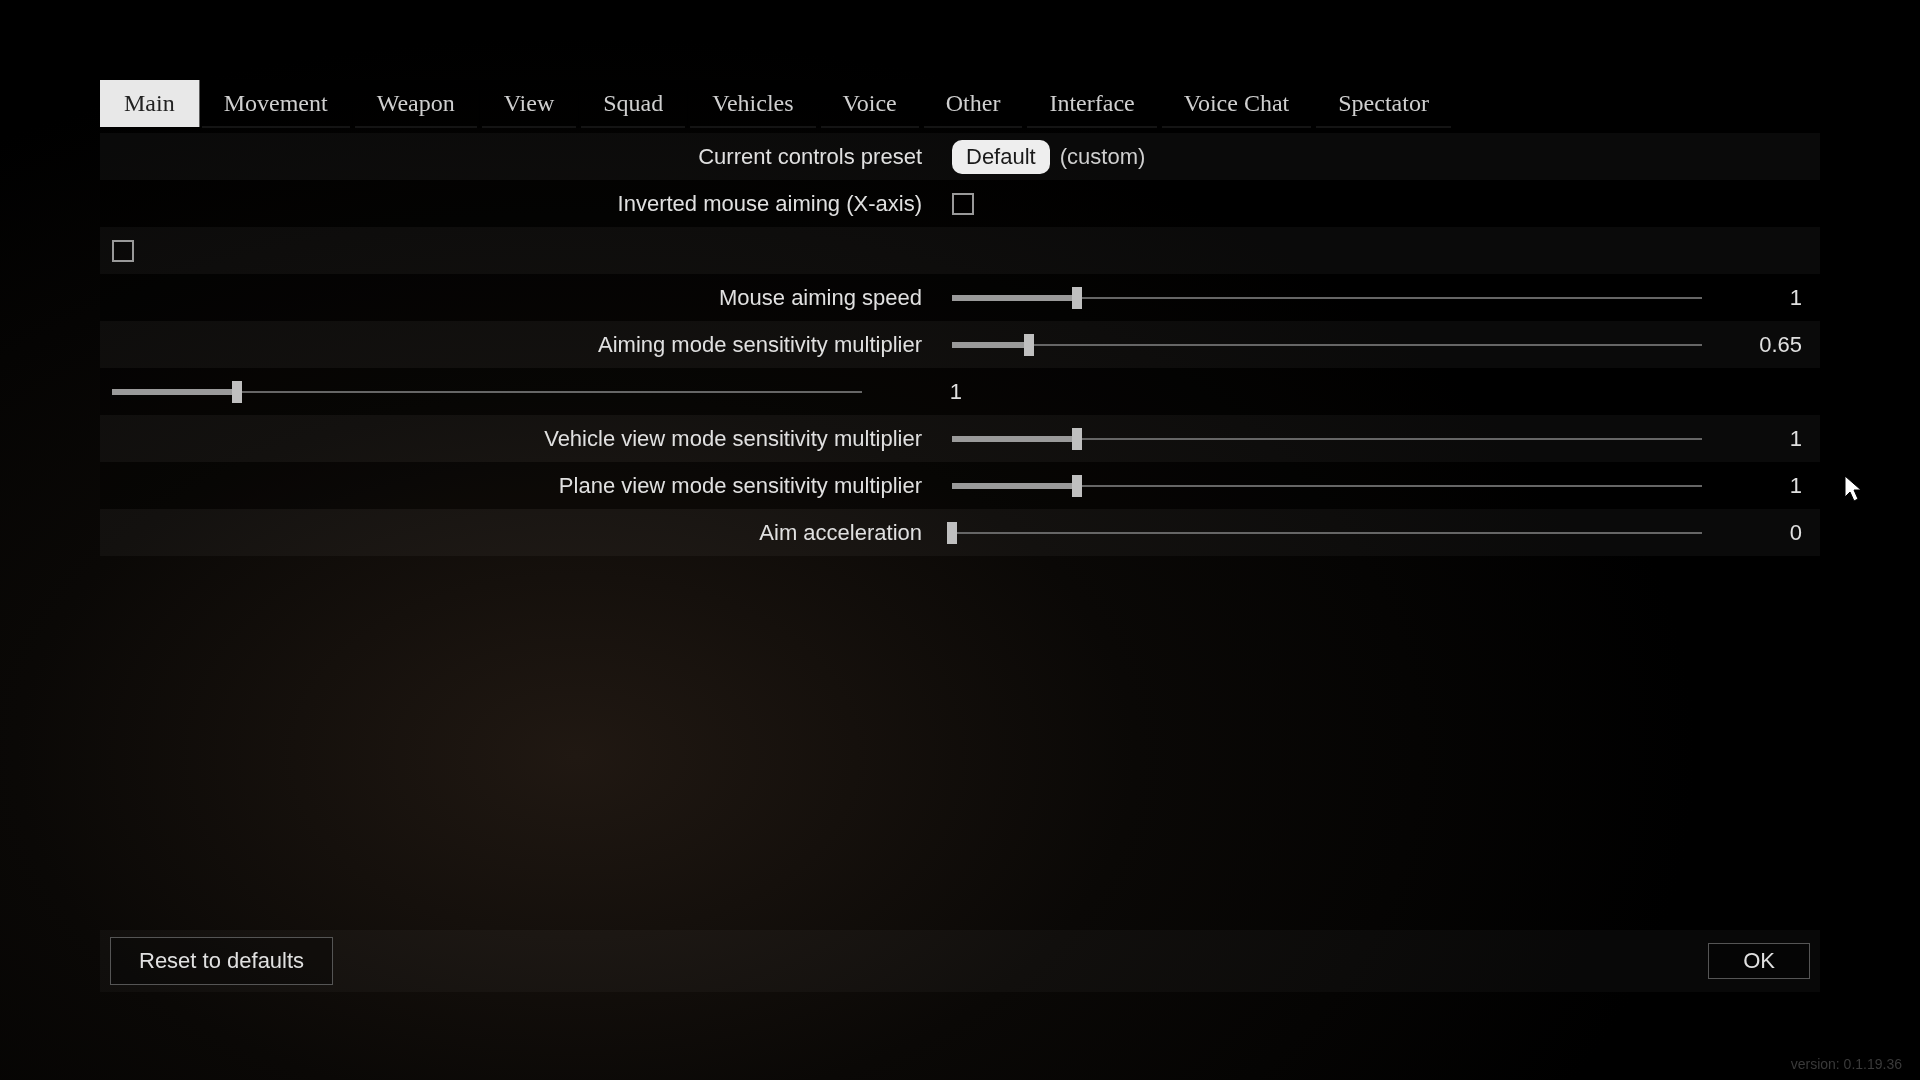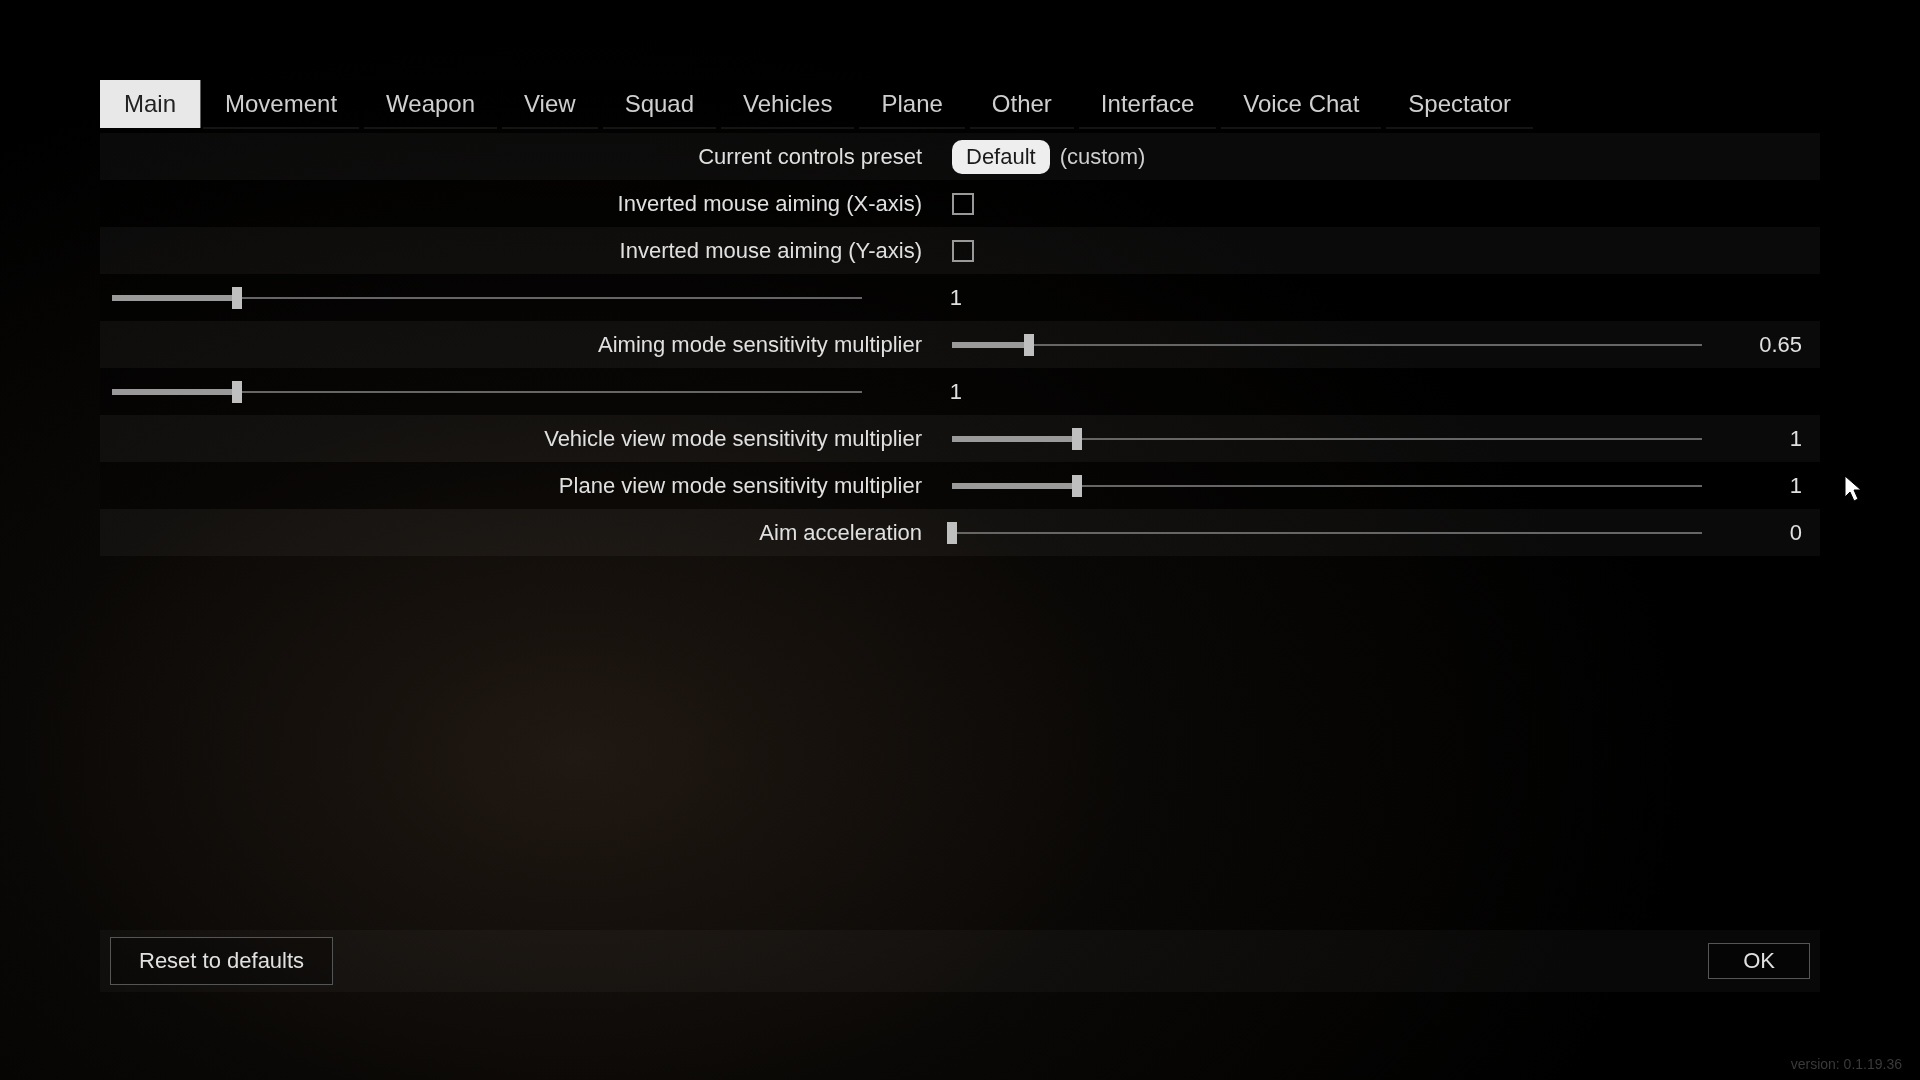--- a/index.html
+++ b/index.html
@@ -16,23 +16,24 @@
     position: relative;
   }
   .panel {
     position: absolute;
     left: 100px;
     top: 80px;
     width: 1720px;
   }
   .tabs {
     display: flex;
-    align-items: center;
+    align-items: flex-start;
     height: 48px;
     background: rgba(0,0,0,0.5);
+    font-family: Liberation Serif, serif;
   }
   .tab {
     padding: 10px 24px 10px 24px;
     font-size: 24px;
     color: #cfcfcf;
     border-right: 1px solid rgba(0,0,0,0.6);
     cursor: pointer;
     position: relative;
   }
   .tab.active {
@@ -170,21 +171,21 @@
 
 <div class="panel">
 
   <div class="tabs" id="tabs-bar">
       <div class="tab active">Main</div>
       <div class="tab">Movement</div>
       <div class="tab">Weapon</div>
       <div class="tab">View</div>
       <div class="tab">Squad</div>
       <div class="tab">Vehicles</div>
-      <div class="tab">Plane</div>
+      <div class="tab">Voice</div>
       <div class="tab">Other</div>
       <div class="tab">Interface</div>
       <div class="tab">Voice Chat</div>
       <div class="tab">Spectator</div>
     </div>
 
   <div class="rows" id="rows">
       <div class="row even">
         <div class="label">Current controls preset</div>
         <div class="control">
@@ -194,27 +195,27 @@
         <div class="value"></div>
       </div>
       <div class="row odd">
         <div class="label">Inverted mouse aiming (X-axis)</div>
         <div class="control">
           <div class="checkbox"></div>
         </div>
         <div class="value"></div>
       </div>
       <div class="row even">
-        <div class="label">Inverted mouse aiming (Y-axis)</div>
         <div class="control">
           <div class="checkbox"></div>
         </div>
         <div class="value"></div>
       </div>
       <div class="row odd">
+        <div class="label">Mouse aiming speed</div>
         <div class="control">
           <div class="slider">
             <div class="slider-track"></div>
             <div class="slider-fill" style="width: 16.7%;"></div>
             <div class="slider-thumb" style="left: 16.7%;"></div>
           </div>
         </div>
         <div class="value">1</div>
       </div>
       <div class="row even">

